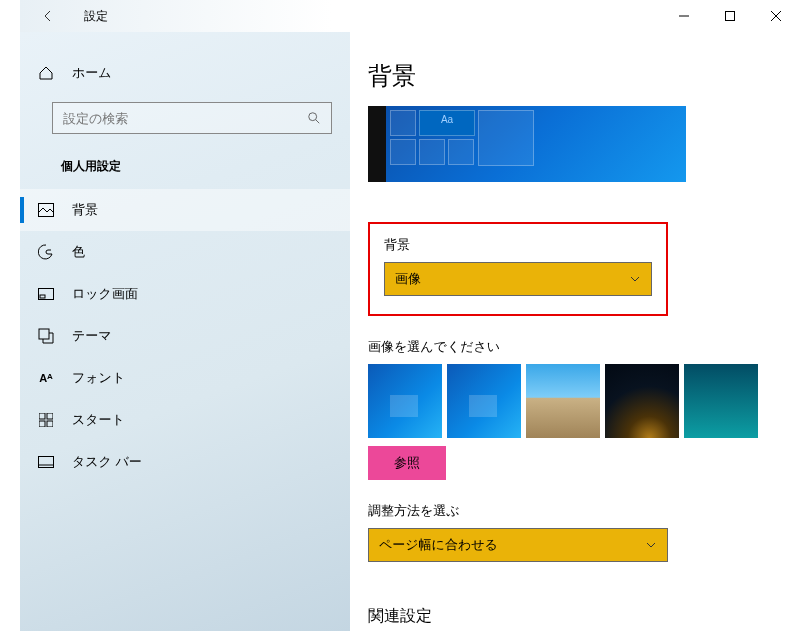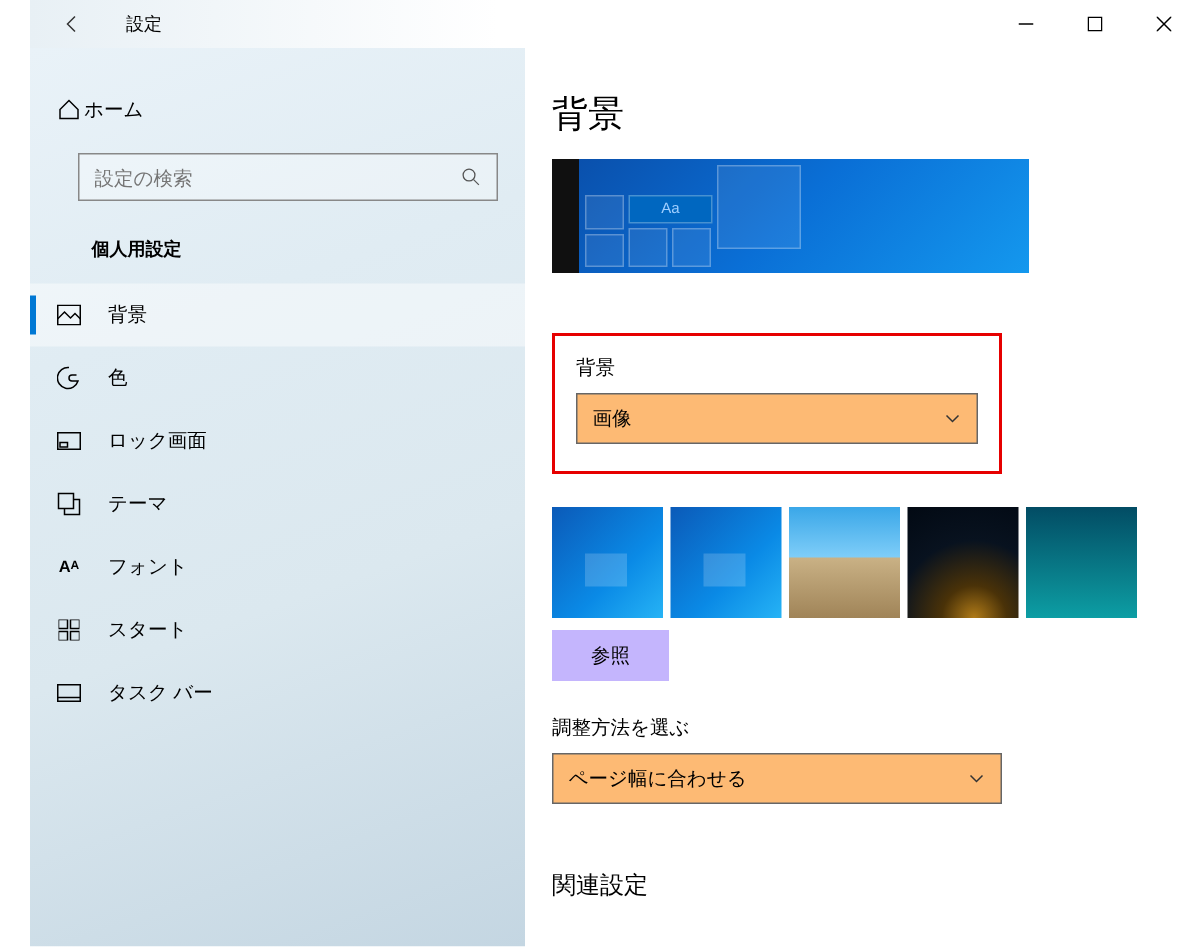--- a/index.html
+++ b/index.html
@@ -7,53 +7,53 @@
 .window { display: flex; flex-direction: column; height: 100%; padding-left: 20px; }
 .titlebar { height: 32px; display: flex; align-items: center; padding-left: 20px; background: linear-gradient(to right, #e8f0f5, #fff 40%); }
 .titlebar .back { width:16px; }
 .titlebar .title { margin-left: 28px; font-size: 12px; }
 .winctrl { margin-left: auto; display:flex; }
 .winctrl div { width: 46px; height: 32px; display:flex; align-items:center; justify-content:center; }
 .winctrl svg { width: 10px; height:10px; }
 .body { display:flex; flex:1; min-height:0; }
 .sidebar { width: 330px; background: linear-gradient(160deg, #e9f2f8 0%, #e0ecf3 30%, #dbe8ef 60%, #c4d6e2 100%); padding-top: 26px; }
 .home { display:flex; align-items:center; padding: 6px 18px; margin-bottom: 14px; }
-.home span.lbl { margin-left: 2px; font-size: 13px; }
+.home span.lbl { margin-left: 18px; font-size: 13px; }
 .search { margin: 0 18px 24px 32px; height: 32px; border: 1px solid #888; display:flex; align-items:center; padding: 0 10px; background: rgba(255,255,255,0.3); }
 .search input { border:none; outline:none; background:transparent; flex:1; font-size: 13px; }
 .cat { font-size: 12px; font-weight: 600; padding: 0 18px 14px 18px; margin-left: 23px; }
 .nav-item { display:flex; align-items:center; padding: 12px 18px; position:relative; }
 .nav-item.active { background: rgba(255,255,255,0.45); }
 .nav-item.active::before { content:""; position:absolute; left:0; top:8px; bottom:8px; width:4px; background:#0078d4; }
 .nav-item .ic { width:16px; display:flex; justify-content:center; }
 .nav-item .lbl { margin-left: 18px; font-size: 13px; }
 .content { flex:1; padding: 28px 0 0 18px; overflow:hidden; }
 .page-title { font-size: 24px; font-weight: 400; margin-bottom: 14px; }
 .preview { width: 318px; height: 76px; background: linear-gradient(135deg, #0a4da8 0%, #0a6fd6 50%, #1498ee 100%); display:flex; }
 .preview .task { width:18px; background: #101010; }
 .preview .tiles { display:flex; margin:4px 4px; gap:3px; }
-.tile-col { display:flex; flex-direction:column; gap:3px;margin-top:20px;}
+.tile-col { display:flex; flex-direction:column; gap:3px;}
 .tl { background: rgba(255,255,255,0.08); border:1px solid rgba(255,255,255,0.28); }
 .tl.s1 { width:26px; height:26px; }
 .tl.s2 { width:56px; height:26px; }
 .tl.s3 { width:56px; height:56px; }
 .tl.aa { background:#0067c0; color:#9fcfff; font-size:10px; display:flex; align-items:flex-start; justify-content:center; padding-top:3px;}
 .highlight { border: 2px solid #e60000; padding: 12px 14px 18px 14px; width: 300px; margin-top: 40px; }
 .sec-label { font-size: 13px; margin-bottom: 8px; }
-.dropdown { height: 34px; border: 1px solid #666; display:flex; align-items:center; padding: 0 10px; justify-content: space-between; background:#fdba74; }
+.dropdown { height: 34px; border: 1px solid #666; display:flex; align-items:center; padding: 0 10px; justify-content: space-between; background:#eab308; }
 .dropdown.wide { width: 300px; }
 .sec { margin-top: 22px; }
 .thumbs { display:flex; gap: 5px; margin-top: 8px; }
 .thumb { width: 74px; height: 74px; }
 .t1 { background: linear-gradient(135deg,#0b5ab8 0%,#0a8ae6 60%,#26b3f5 100%); position:relative; }
 .t1::after{content:"";position:absolute;left:30%;top:42%;width:38%;height:30%;background:rgba(255,255,255,0.18);}
 .t3 { background: linear-gradient(to bottom,#3aa7e8 0%,#7ecdf8 45%, #c9b185 46%, #a08458 100%);}
 .t4 { background: radial-gradient(circle at 60% 100%, #b07b18 0%, #4a3208 25%, #08121f 60%, #020913 100%);}
 .t5 { background: linear-gradient(to bottom, #024c64, #0a8590 70%, #0c9ea4);}
-.browse { margin-top: 8px; width: 78px; height: 34px; background:#c4b5fd; border:none; font-size:13px; }
+.browse { margin-top: 8px; width: 78px; height: 34px; background:#ec4899; border:none; font-size:13px; }
 .related { margin-top: 44px; font-size: 16px; font-weight:400;}
 svg { display:block; }
 .chev { stroke:#333; stroke-width:1; fill:none;}
 </style>
 </head>
 <body>
 
 <div class="window">
   <div class="titlebar">
     <div class="back">
@@ -190,20 +190,21 @@
           <span>画像</span>
           <span>
               <svg width="12" height="12" viewBox="0 0 12 12">
                 <path d="M2 4 L6 8 L10 4" class="chev"></path>
               </svg>
             </span>
         </div>
       </div>
 
       <div class="sec">
+        <div class="sec-label">画像を選んでください</div>
         <div class="thumbs">
           <div class="thumb t1"></div>
           <div class="thumb t1"></div>
           <div class="thumb t3"></div>
           <div class="thumb t4"></div>
           <div class="thumb t5"></div>
         </div>
         <button class="browse">参照</button>
       </div>
 

